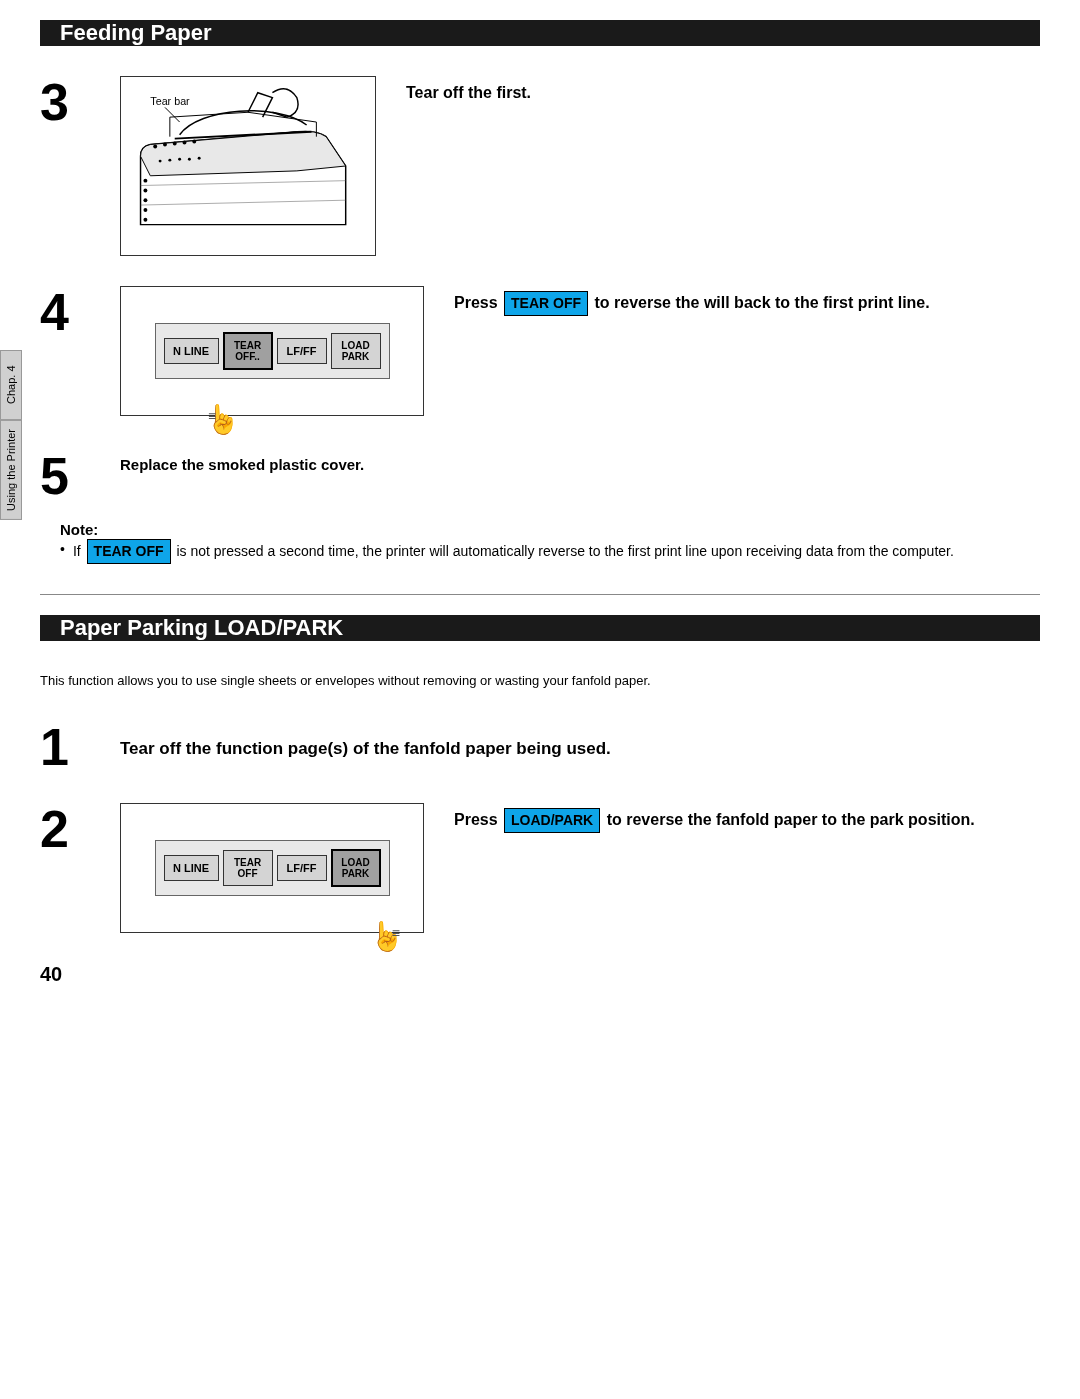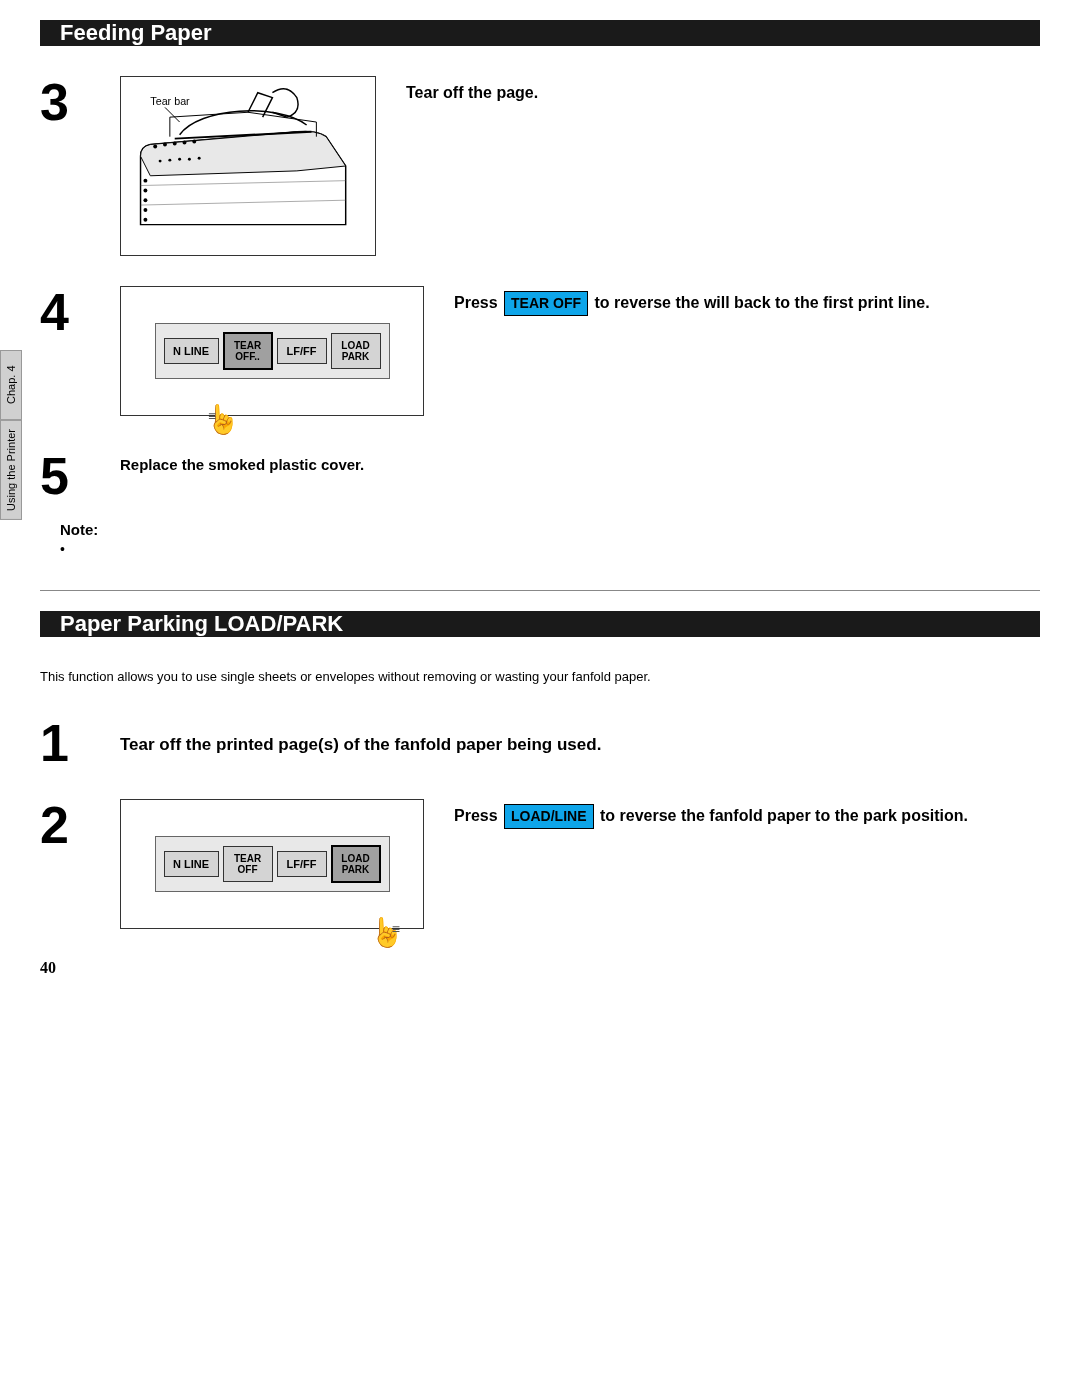--- a/index.html
+++ b/index.html
@@ -179,24 +179,23 @@
 
     
     .sub-step-number {
       font-size: 52px;
       font-weight: bold;
       min-width: 60px;
     }
 
     
     .page-number {
-      font-size: 16px;
+      font-size: 20px;
       font-weight: bold;
       margin-top: 20px;
-      font-family: Liberation Serif, serif;
     }
 
     .side-tabs-container {
       position: absolute;
       left: 0;
       top: 350px;
       display: flex;
       flex-direction: column;
       gap: 0;
     }
@@ -275,21 +274,21 @@
           <path d="M155,5 Q170,-5 180,10 Q185,25 170,30 L155,25" fill="none" stroke="#000" stroke-width="1.5"></path>
 
           <circle cx="40" cy="75" r="1.5" fill="#000"></circle>
           <circle cx="50" cy="74" r="1.5" fill="#000"></circle>
           <circle cx="60" cy="73" r="1.5" fill="#000"></circle>
           <circle cx="70" cy="73" r="1.5" fill="#000"></circle>
           <circle cx="80" cy="72" r="1.5" fill="#000"></circle>
         </svg>
       </div>
       <div class="step-description">
-        <p class="bold-text">Tear off the page.</p>
+        <p class="bold-text">Tear off the first.</p>
       </div>
     </div>
   </div>
 
   <div class="step-row">
     <div class="step-number">4</div>
     <div class="step-content">
 
       <div class="panel-wrapper">
         <div class="button-panel">
@@ -323,35 +322,40 @@
     <div class="sub-step-number">5</div>
     <div style="padding-top: 10px;">
       <p class="bold-text">Replace the smoked plastic cover.</p>
     </div>
   </div>
 
   <div class="note-section">
     <div class="note-title">Note:</div>
     <div class="note-item">
       <span class="note-bullet">•</span>
+      <span>
+        <span>If</span>
+        <span class="inline-button">TEAR OFF</span>
+        <span>is not pressed a second time, the printer will automatically reverse to the first print line upon receiving data from the computer.</span>
+      </span>
     </div>
   </div>
 
   <hr class="divider">
 
   <div class="section-header">
     <span>Paper Parking  LOAD/PARK</span>
   </div>
 
   <p style="margin-bottom: 30px; font-size: 13px; line-height:1.5;">This function allows you to use single sheets or envelopes without removing or wasting your fanfold paper.</p>
 
   <div class="step-row" style="align-items: center;">
     <div class="step-number">1</div>
     <div class="step-description">
-      <p class="bold-text" style="font-size:17px;">Tear off the printed page(s) of the fanfold paper being used.</p>
+      <p class="bold-text" style="font-size:17px;">Tear off the function page(s) of the fanfold paper being used.</p>
     </div>
   </div>
 
   <div class="step-row">
     <div class="step-number">2</div>
     <div class="step-content">
 
       <div class="panel-wrapper">
         <div class="button-panel">
           <div class="panel-buttons">
@@ -365,21 +369,21 @@
             <div class="panel-btn highlighted" style="font-size:10px;">LOAD<br>PARK</div>
           </div>
         </div>
 
         <div style="position:absolute; bottom:-20px; right:20px; font-size:28px; transform:scaleX(-1);">☝</div>
         <div style="position:absolute; bottom:-8px; right:24px; font-size:14px; color:#555;">≡</div>
       </div>
       <div class="step-description">
         <p class="bold-text">
           <span>Press</span>
-          <span class="inline-button">LOAD/LINE</span>
+          <span class="inline-button">LOAD/PARK</span>
           <span>to reverse the fanfold paper to the park position.</span>
         </p>
       </div>
     </div>
   </div>
 
   <div class="page-number">40</div>
 
 </div>
 

